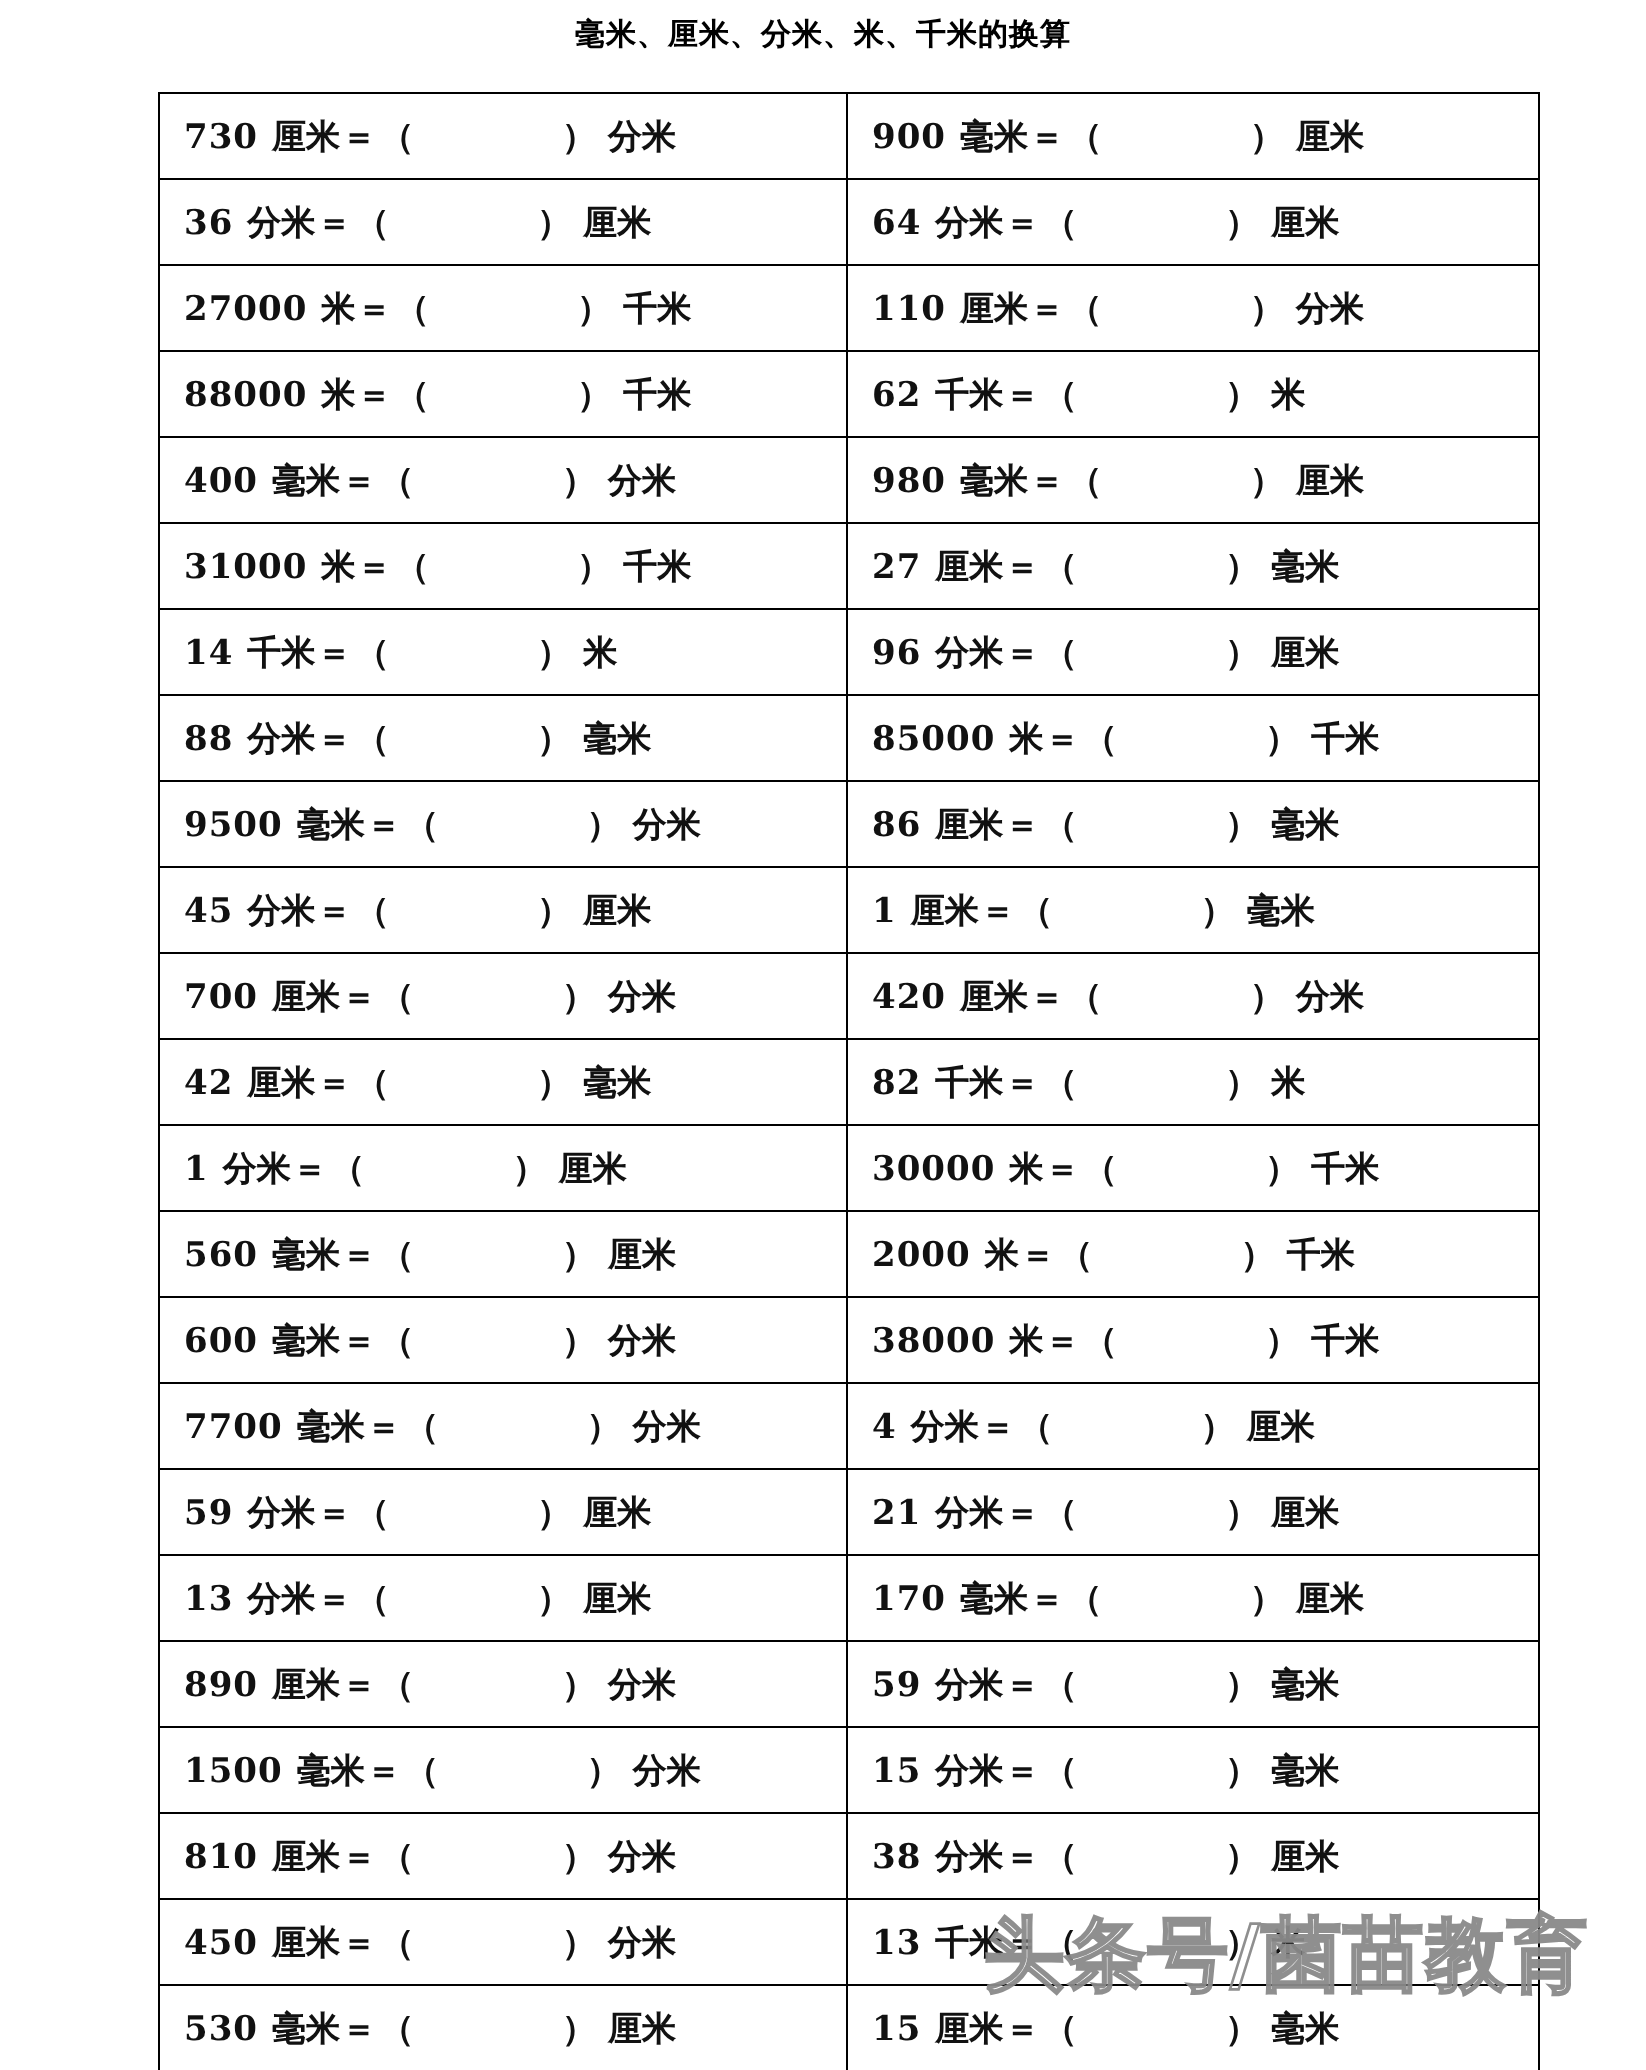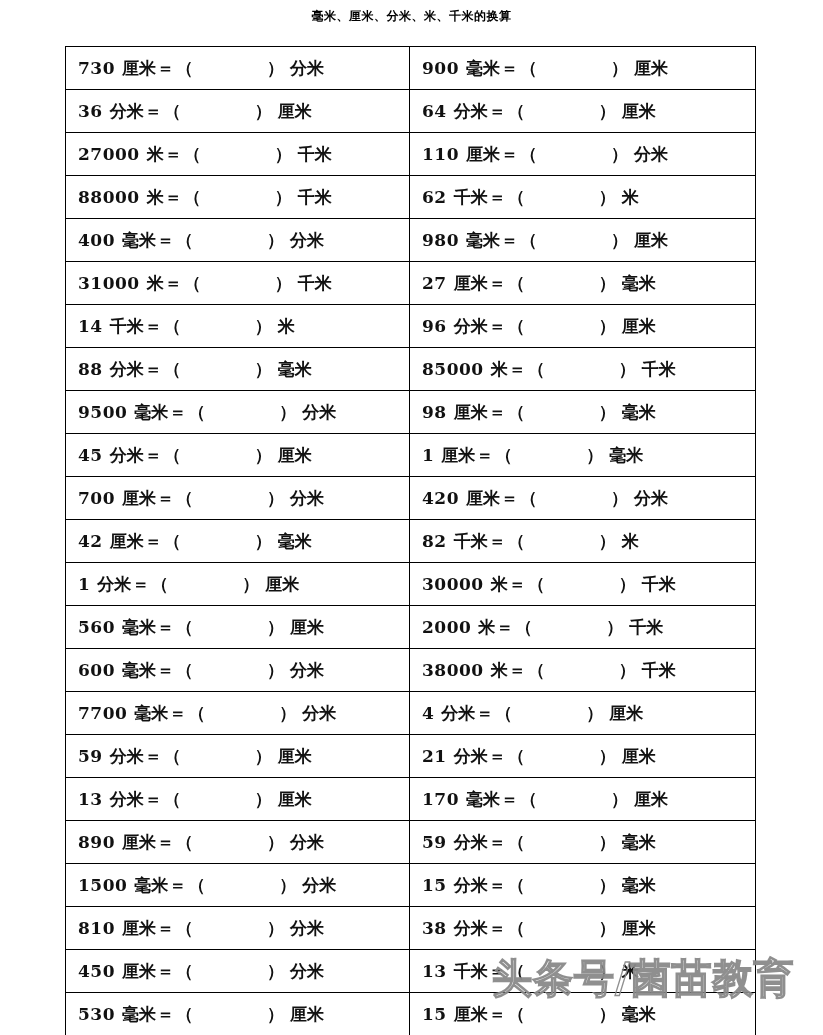--- a/index.html
+++ b/index.html
@@ -21,30 +21,30 @@
     width: 823px;
     height: 1035px;
   }
 
   #worksheet-title {
     position: absolute;
     top: 8px;
     left: 0;
     width: 823px;
     text-align: center;
-    font-size: 12px;
+    font-size: 15px;
     font-weight: 600;
     letter-spacing: 0.5px;
     color: #000;
     font-family: "DejaVu Serif", "Liberation Serif", serif;
   }
 
   #problem-table {
     position: absolute;
-    left: 65px;
+    left: 79px;
     top: 46px;
     width: 664px;
     border-collapse: collapse;
     table-layout: fixed;
   }
 
   #problem-table td {
     border: 1px solid #000000;
     height: 42px;
     padding: 0 0 0 12px;
@@ -146,21 +146,21 @@
         <tr>
           <td class="col-left"><span class="expr"><span class="num">14</span><span class="unit-from">千米</span><span class="eq">＝</span><span class="paren-open">（</span><span class="blank"></span><span class="paren-close">）</span><span class="unit-to">米</span></span></td>
           <td class="col-right"><span class="expr"><span class="num">96</span><span class="unit-from">分米</span><span class="eq">＝</span><span class="paren-open">（</span><span class="blank"></span><span class="paren-close">）</span><span class="unit-to">厘米</span></span></td>
         </tr>
         <tr>
           <td class="col-left"><span class="expr"><span class="num">88</span><span class="unit-from">分米</span><span class="eq">＝</span><span class="paren-open">（</span><span class="blank"></span><span class="paren-close">）</span><span class="unit-to">毫米</span></span></td>
           <td class="col-right"><span class="expr"><span class="num">85000</span><span class="unit-from">米</span><span class="eq">＝</span><span class="paren-open">（</span><span class="blank"></span><span class="paren-close">）</span><span class="unit-to">千米</span></span></td>
         </tr>
         <tr>
           <td class="col-left"><span class="expr"><span class="num">9500</span><span class="unit-from">毫米</span><span class="eq">＝</span><span class="paren-open">（</span><span class="blank"></span><span class="paren-close">）</span><span class="unit-to">分米</span></span></td>
-          <td class="col-right"><span class="expr"><span class="num">98</span><span class="unit-from">厘米</span><span class="eq">＝</span><span class="paren-open">（</span><span class="blank"></span><span class="paren-close">）</span><span class="unit-to">毫米</span></span></td>
+          <td class="col-right"><span class="expr"><span class="num">86</span><span class="unit-from">厘米</span><span class="eq">＝</span><span class="paren-open">（</span><span class="blank"></span><span class="paren-close">）</span><span class="unit-to">毫米</span></span></td>
         </tr>
         <tr>
           <td class="col-left"><span class="expr"><span class="num">45</span><span class="unit-from">分米</span><span class="eq">＝</span><span class="paren-open">（</span><span class="blank"></span><span class="paren-close">）</span><span class="unit-to">厘米</span></span></td>
           <td class="col-right"><span class="expr"><span class="num">1</span><span class="unit-from">厘米</span><span class="eq">＝</span><span class="paren-open">（</span><span class="blank"></span><span class="paren-close">）</span><span class="unit-to">毫米</span></span></td>
         </tr>
         <tr>
           <td class="col-left"><span class="expr"><span class="num">700</span><span class="unit-from">厘米</span><span class="eq">＝</span><span class="paren-open">（</span><span class="blank"></span><span class="paren-close">）</span><span class="unit-to">分米</span></span></td>
           <td class="col-right"><span class="expr"><span class="num">420</span><span class="unit-from">厘米</span><span class="eq">＝</span><span class="paren-open">（</span><span class="blank"></span><span class="paren-close">）</span><span class="unit-to">分米</span></span></td>
         </tr>
         <tr>

